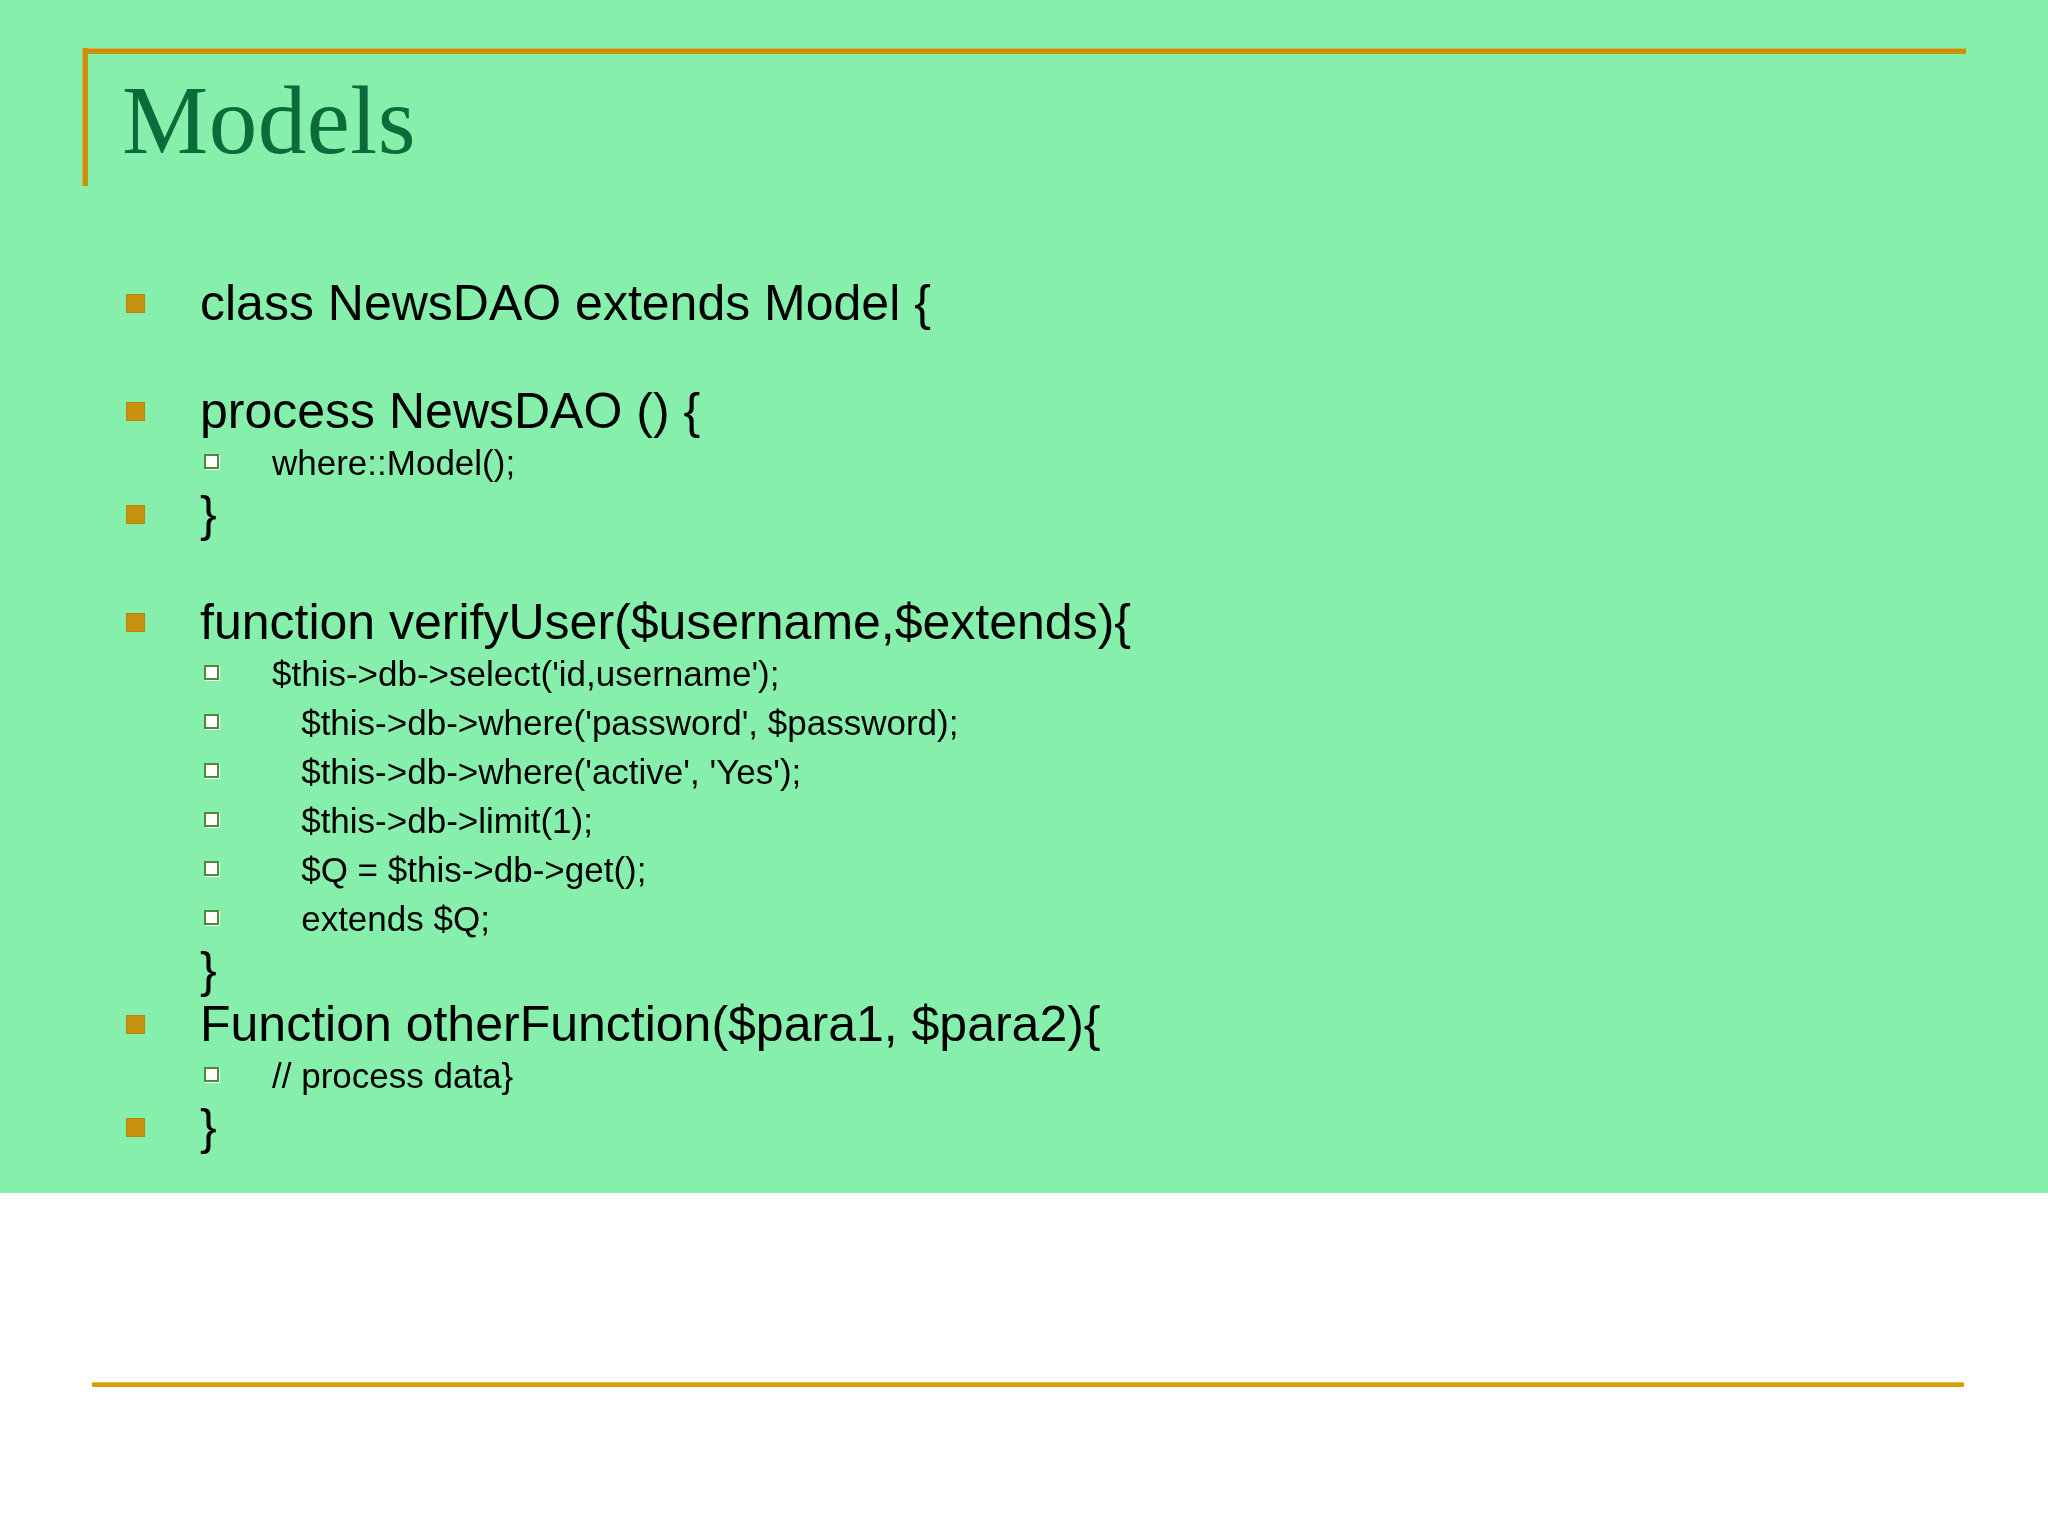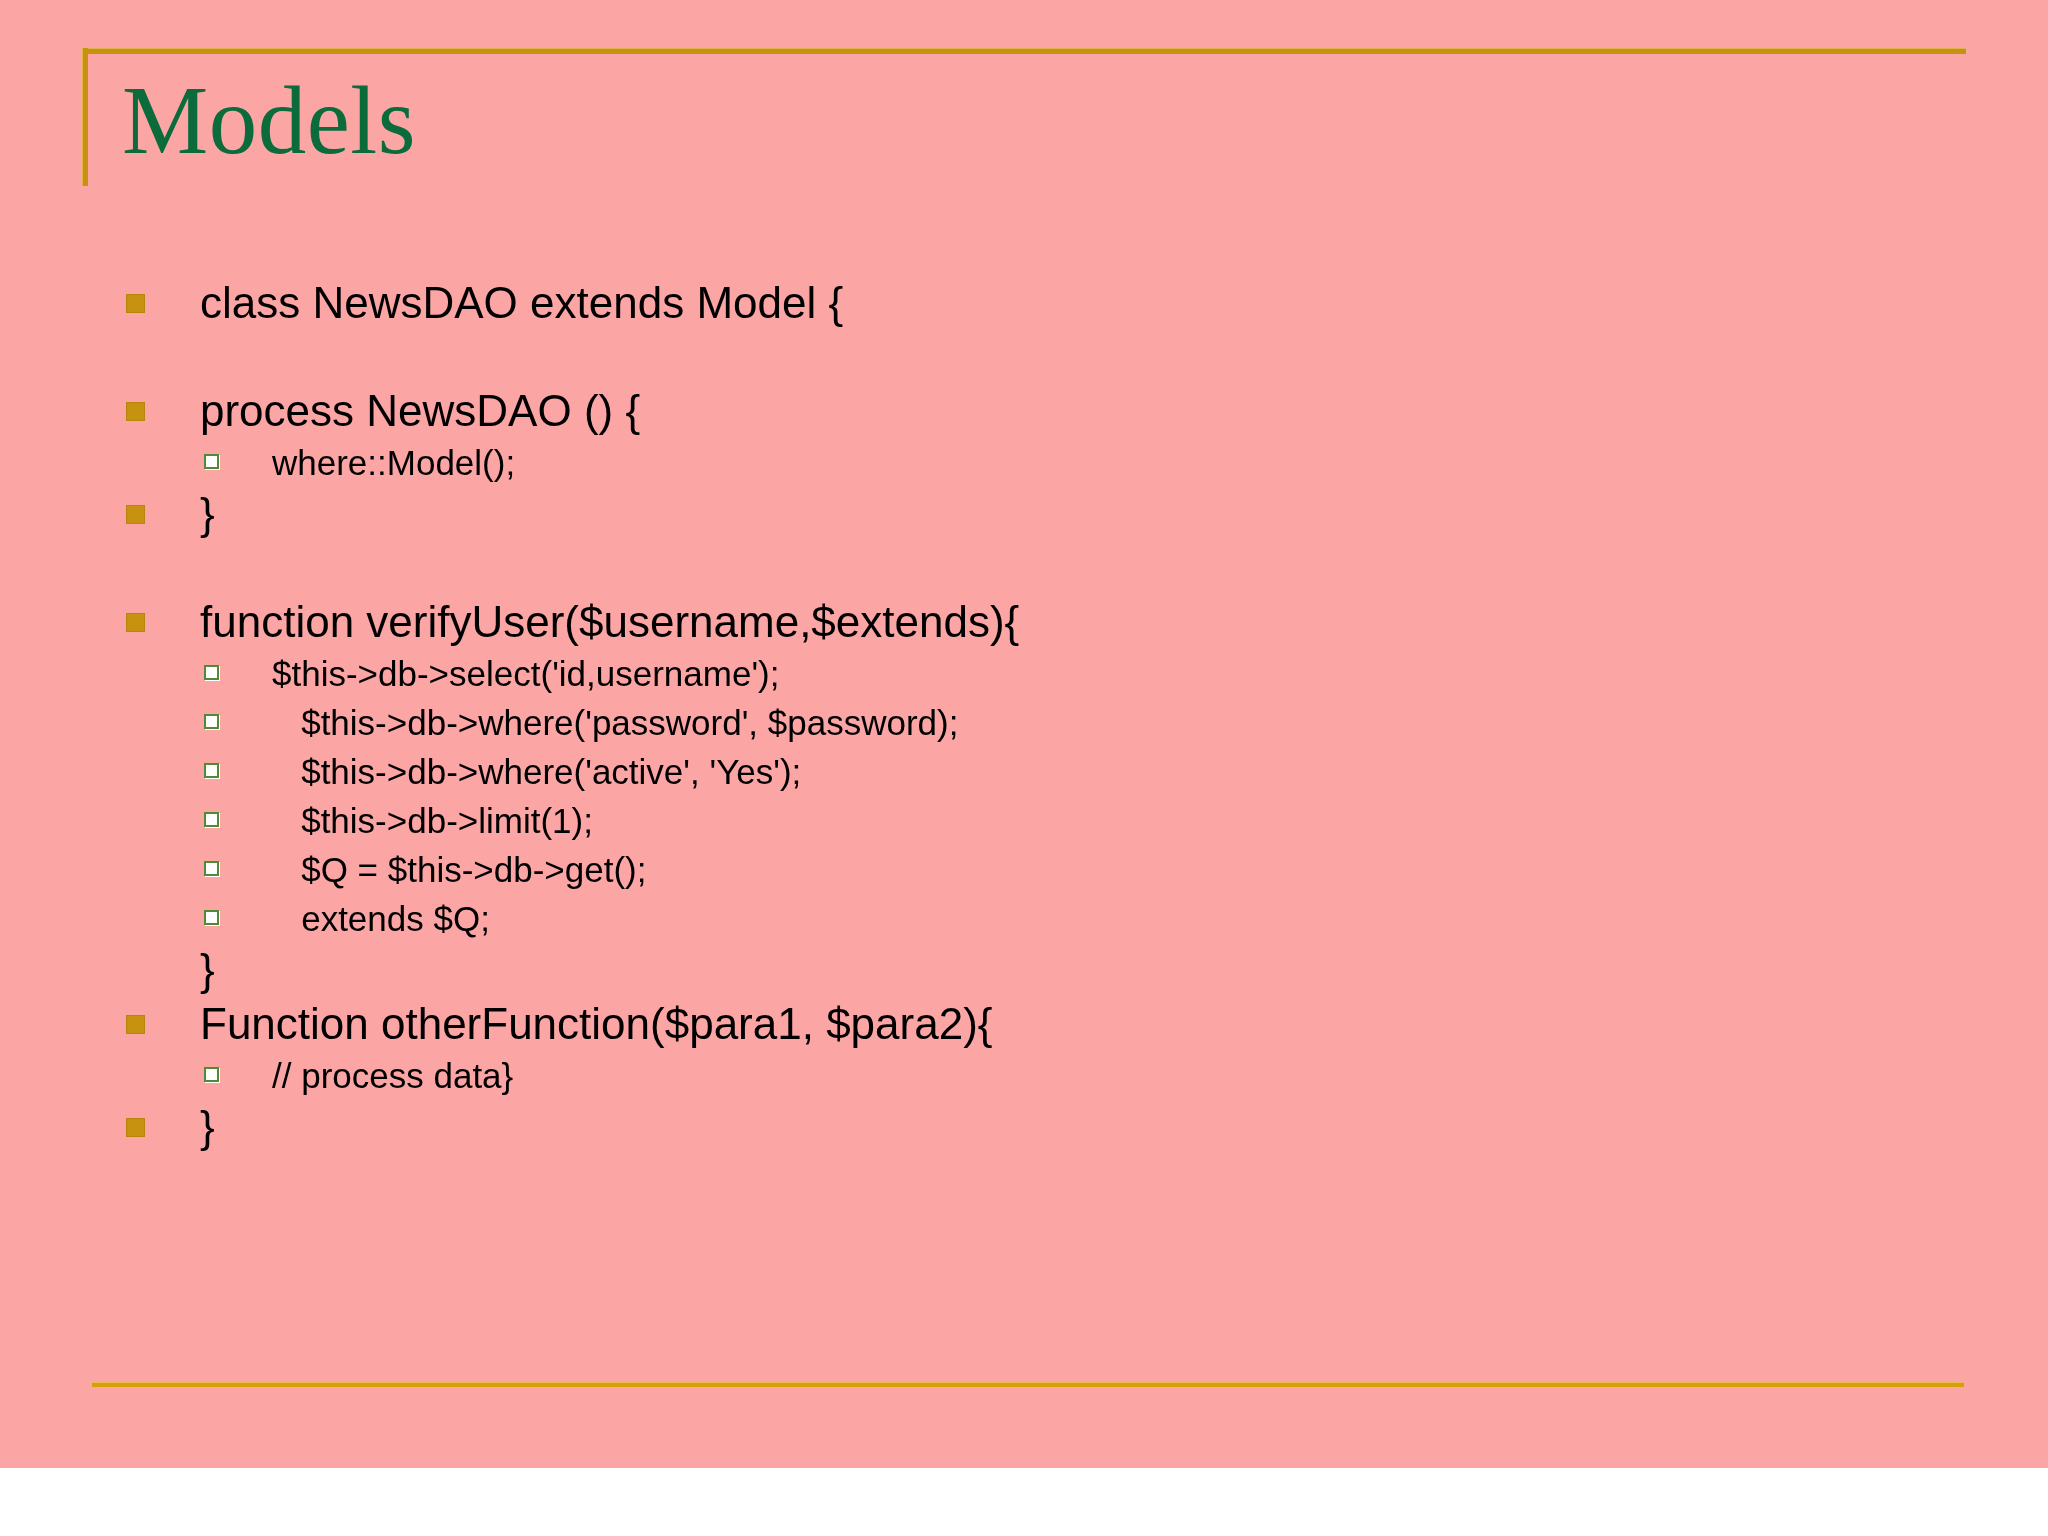--- a/index.html
+++ b/index.html
@@ -10,22 +10,22 @@
   body {
     width: 2048px;
     height: 1536px;
     font-family: "Liberation Sans", sans-serif;
     overflow: hidden;
   }
 
   #slide {
     position: relative;
     width: 2048px;
-    height: 1468px;
-    background: #fca5a5;
+    height: 1193px;
+    background: #86efac;
     box-sizing: border-box;
   }
 
   
   #title-area {
     position: absolute;
     left: 82px;
     top: 48px;
     width: 1884px;
     height: 140px;
@@ -85,21 +85,21 @@
   .line {
     position: relative;
     display: block;
     white-space: pre;
     color: #000000;
   }
 
   
   .lvl1 {
     padding-left: 200px;
-    font-size: 44px;
+    font-size: 50px;
     line-height: 54px;
     height: 54px;
   }
   .lvl1 .bullet {
     position: absolute;
     left: 126px;
     top: 18px;
     width: 19px;
     height: 19px;
     background: #C89211;

